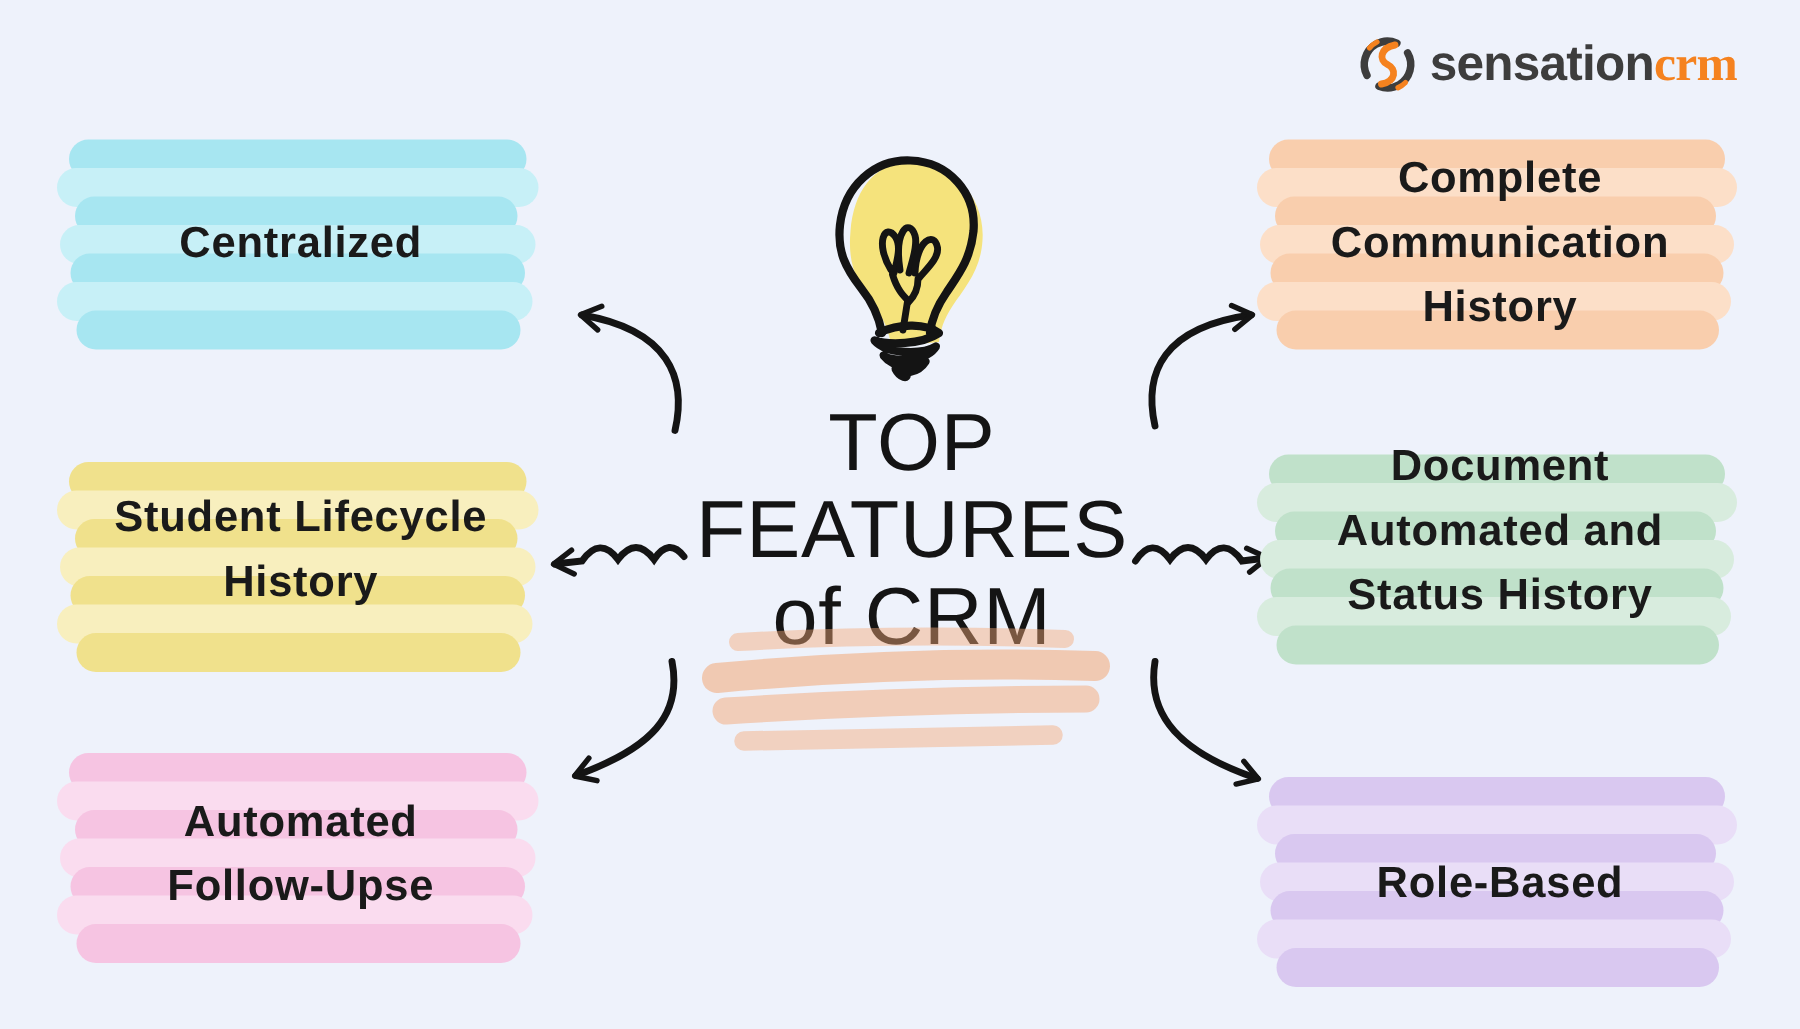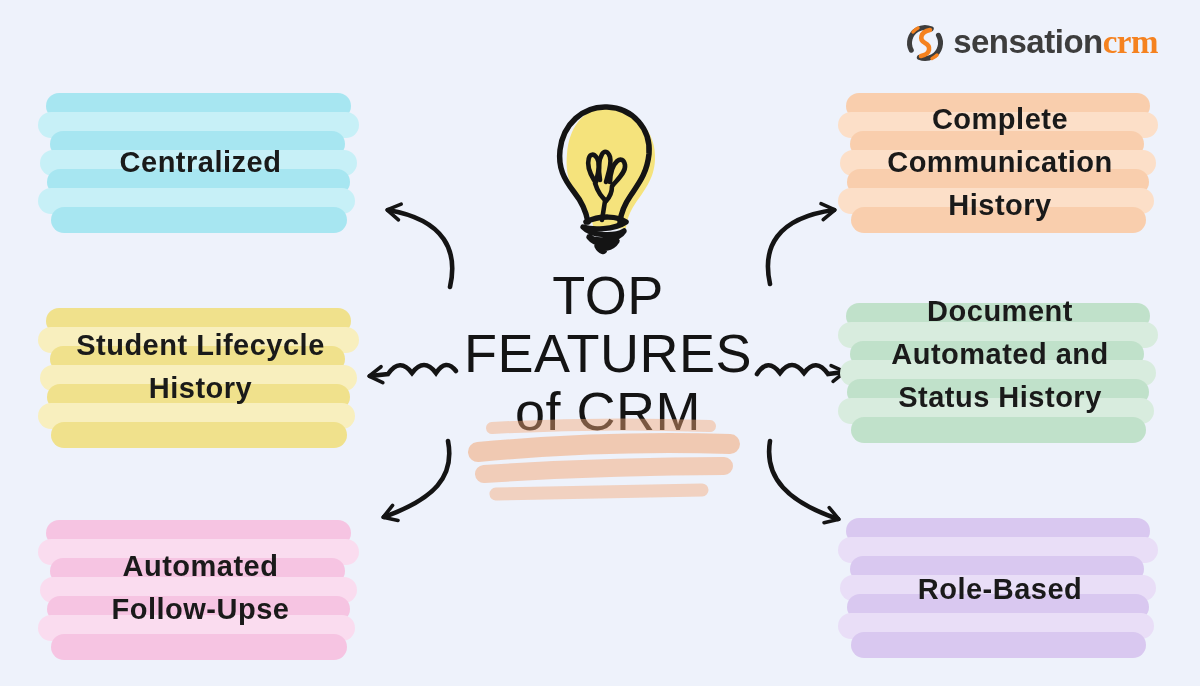--- a/index.html
+++ b/index.html
@@ -11,21 +11,21 @@
   }
   
   .logo{position:absolute;top:20px;right:42px;display:flex;align-items:center;gap:6px;}
   .logo-text{font-size:33px;font-weight:bold;letter-spacing:-0.5px;line-height:1;}
   
   .feature-box{position:absolute;width:325px;}
   .fb-left{left:38px;}
   .fb-right{left:838px;width:324px;}
   .fb-r1{top:93px;height:139px;}
   .fb-l2{top:308px;height:117px;}
-  .fb-l3{top:520px;height:136px;}
+  .fb-l3{top:502px;height:136px;}
   .fb-r2{top:303px;height:103px;}
   .fb-r3{top:518px;height:143px;}
   .strokes{position:absolute;inset:0;display:flex;flex-direction:column;}
   .stroke{height:26px;border-radius:13px;flex:none;}
   .stroke + .stroke{margin-top:-7px;}
   .box-label{
     position:absolute;inset:0;display:flex;flex-direction:column;
     align-items:center;justify-content:center;text-align:center;
   }
   .box-line{

